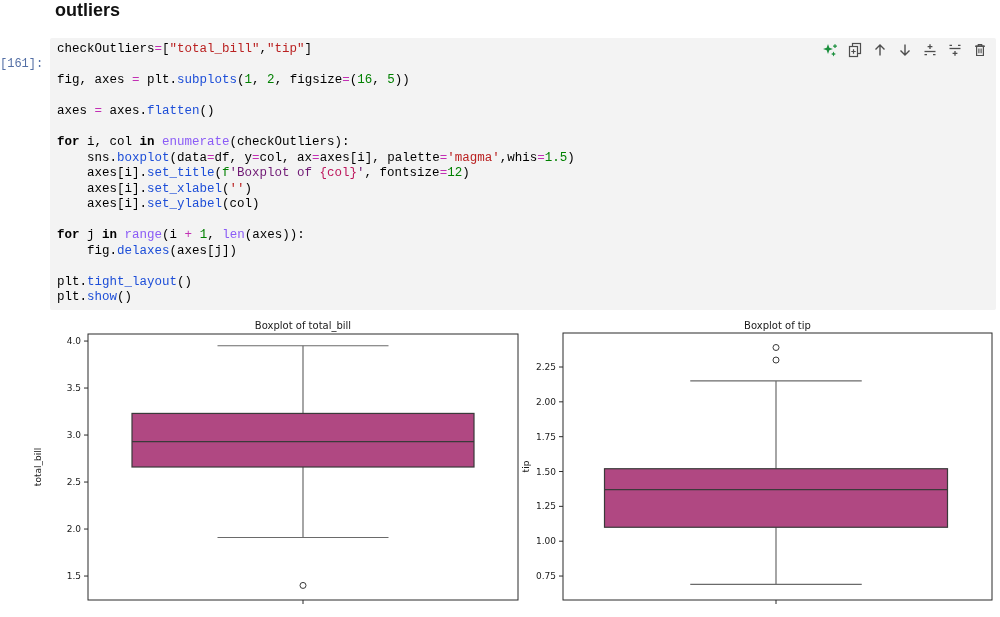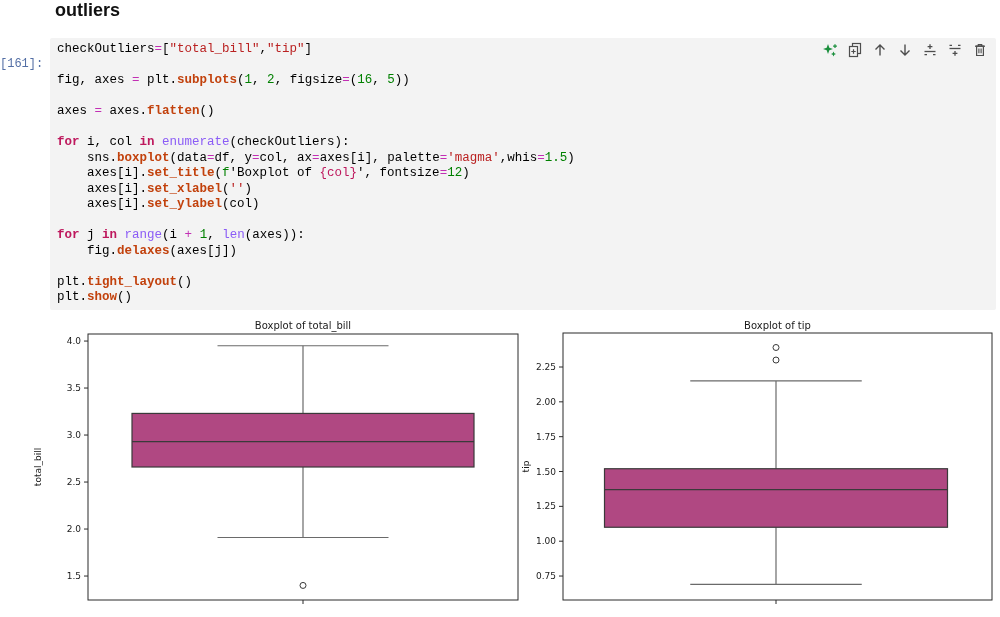--- a/index.html
+++ b/index.html
@@ -20,27 +20,27 @@
   .cell {
     position:absolute; left:50px; top:38px; width:946px; height:272px;
     background:#F3F3F3; border-radius:2px;
   }
   .code-editor {
     position:absolute; left:7px; top:4px; right:7px; bottom:2px;
     font-family:"Liberation Mono", monospace; font-size:12.5px; line-height:15.5px;
     color:#000; white-space:pre; overflow:hidden;
   }
   .code-line { height:15.5px; white-space:pre; }
-  .tk-kw { color:#be185d; font-weight:bold;text-align:center; }
+  .tk-kw { color:#000000; font-weight:bold;text-align:center; }
   .tk-bi { color:#8b5cf6; }
-  .tk-fn { color:#c2410c;font-weight:bold; }
+  .tk-fn { color:#1d4ed8; }
   .tk-op { color:#C22FB4; }
   .tk-st { color:#BA2121; }
   .tk-fp { color:#008000; }
-  .tk-fs { color:#000000; }
+  .tk-fs { color:#701a75; }
   .tk-fe { color:#be185d; }
   .tk-nu { color:#008000; }
   .cell-toolbar {
     position:absolute; top:3px; right:8px; display:flex; gap:8px; align-items:center;
   }
   .tb-btn {
     width:17px; height:17px; border:none; background:transparent; padding:0;
     display:flex; align-items:center; justify-content:center; cursor:pointer;
   }
   .tb-btn svg { display:block; }

